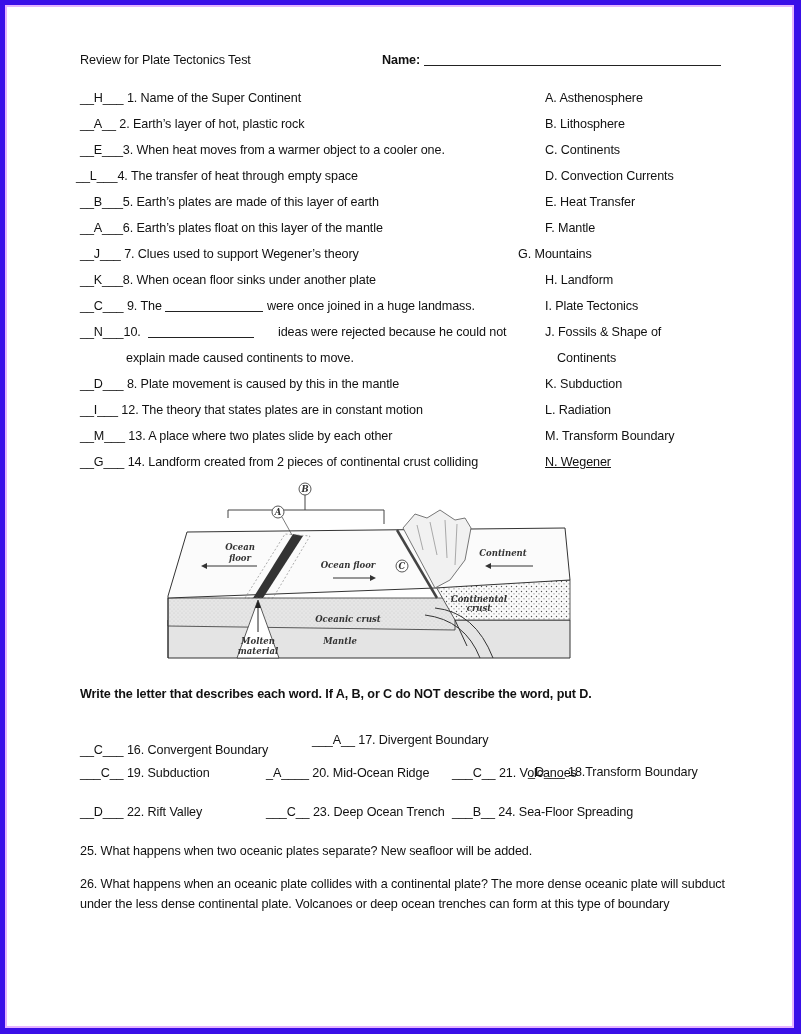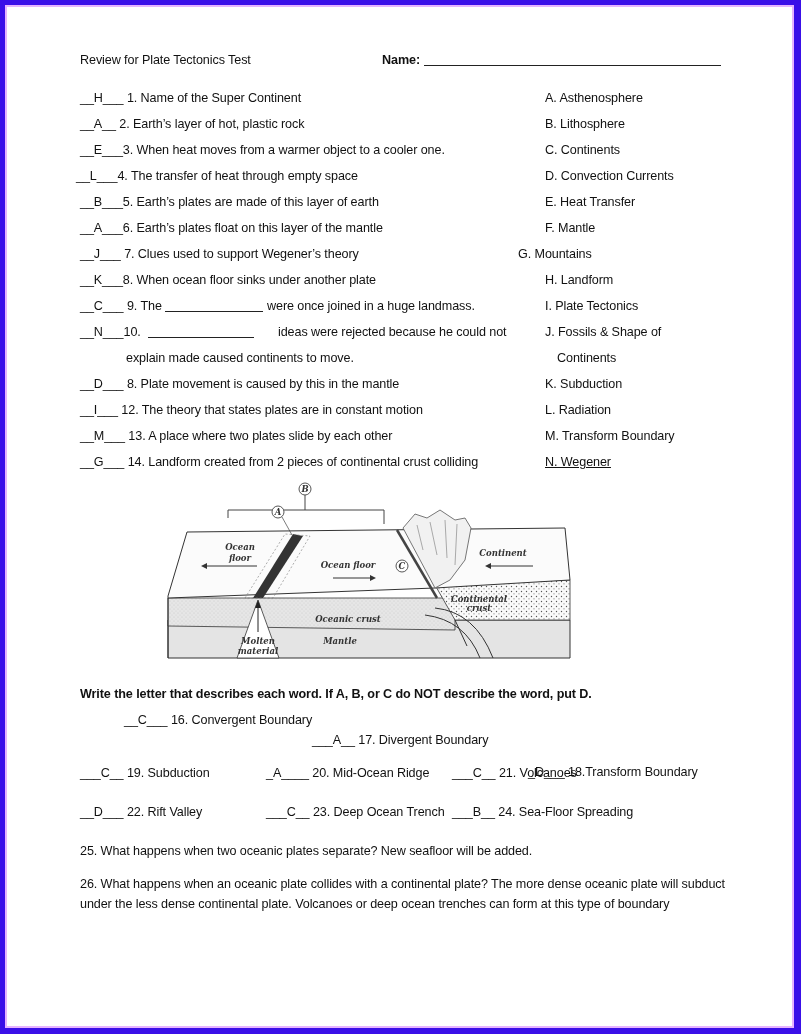--- a/index.html
+++ b/index.html
@@ -145,21 +145,21 @@
   <text x="314" y="122" text-anchor="middle" class="dlabel">Continental</text>
   <text x="314" y="131" text-anchor="middle" class="dlabel">crust</text>
   <text x="183" y="142" text-anchor="middle" class="dlabel">Oceanic crust</text>
   <text x="175" y="164" text-anchor="middle" class="dlabel">Mantle</text>
   <text x="93" y="164" text-anchor="middle" class="dlabel">Molten</text>
   <text x="93" y="174" text-anchor="middle" class="dlabel">material</text>
 </svg>
 
 <div class="txt bold" style="left:80px; top:686px;">Write the letter that describes each word.  If A, B, or C do NOT describe the word, put D.</div>
 
-<div class="txt" style="left:80px; top:712px;margin-left:44px;"><span>__C___</span> <span>16. Convergent Boundary</span></div>
+<div class="txt" style="left:80px; top:742px;"><span>__C___</span> <span>16. Convergent Boundary</span></div>
 <div class="txt" style="left:312px; top:732px;text-align:center;"><span>___A__</span> <span>17. Divergent Boundary</span></div>
 <div class="txt" style="left:528px; top:726px;margin-top:38px;"><span>_D___</span> <span>18.Transform Boundary</span></div>
 
 <div class="txt" style="left:80px; top:765px;"><span>___C__</span> <span>19. Subduction</span></div>
 <div class="txt" style="left:266px; top:765px;"><span>_A____</span> <span>20. Mid-Ocean Ridge</span></div>
 <div class="txt" style="left:452px; top:765px;"><span>___C__</span> <span>21. Volcanoes</span></div>
 
 <div class="txt" style="left:80px; top:804px;"><span>__D___</span> <span>22. Rift Valley</span></div>
 <div class="txt" style="left:266px; top:804px;"><span>___C__</span> <span>23. Deep Ocean Trench</span></div>
 <div class="txt" style="left:452px; top:804px;"><span>___B__</span> <span>24. Sea-Floor Spreading</span></div>

